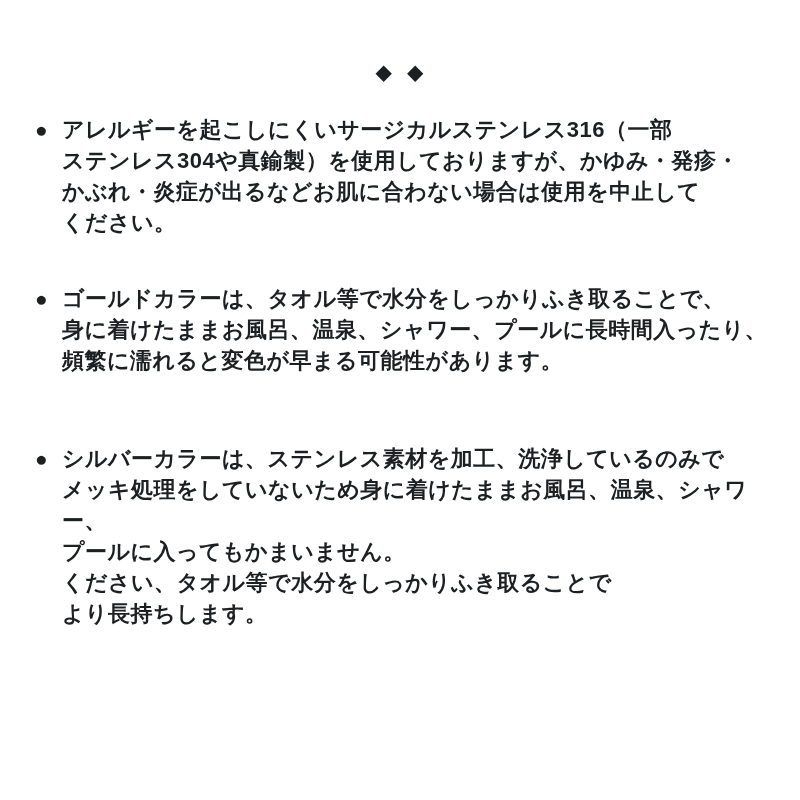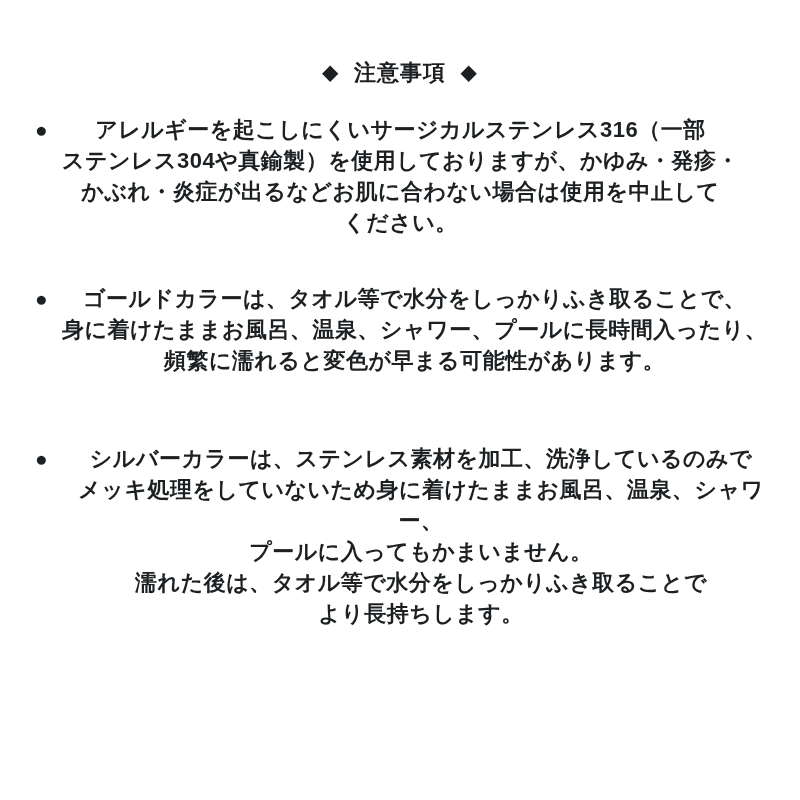--- a/index.html
+++ b/index.html
@@ -44,34 +44,32 @@
   }
   .note .bullet {
     width: 27px;
     flex-shrink: 0;
     font-size: 21px;
     line-height: 31px;
   }
   .note .note-text {
     white-space: pre-line;
     letter-spacing: 0.5px;
-    text-align: center;
   }
   .note-1 { margin-top: 26px; }
   .note-2 { margin-top: 45px; }
   .note-3 { margin-top: 67px; }
 </style>
 </head>
 <body>
 
 <div class="page">
 
   <div class="title">
     <span class="diamond">◆</span>
-    <span class="title-text">注意事項</span>
     <span class="diamond">◆</span>
   </div>
 
   <div class="notes">
 
     <div class="note note-1">
       <span class="bullet">●</span>
       <div class="note-text">アレルギーを起こしにくいサージカルステンレス316（一部
 ステンレス304や真鍮製）を使用しておりますが、かゆみ・発疹・
 かぶれ・炎症が出るなどお肌に合わない場合は使用を中止して
@@ -83,19 +81,19 @@
       <div class="note-text">ゴールドカラーは、タオル等で水分をしっかりふき取ることで、
 身に着けたままお風呂、温泉、シャワー、プールに長時間入ったり、
 頻繁に濡れると変色が早まる可能性があります。</div>
     </div>
 
     <div class="note note-3">
       <span class="bullet">●</span>
       <div class="note-text">シルバーカラーは、ステンレス素材を加工、洗浄しているのみで
 メッキ処理をしていないため身に着けたままお風呂、温泉、シャワー、
 プールに入ってもかまいません。
-濡れた後は、タオル等で水分をしっかりふき取ることで
+ください、タオル等で水分をしっかりふき取ることで
 より長持ちします。</div>
     </div>
 
   </div>
 
 </div>
 
 </body></html>

